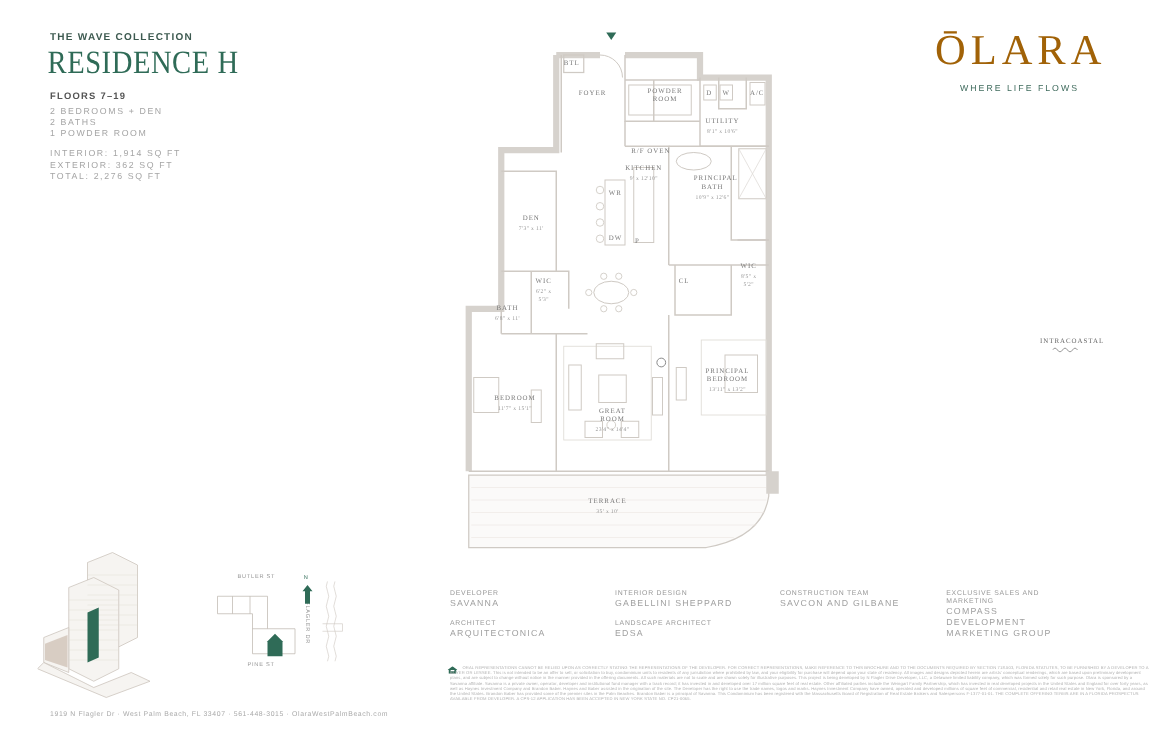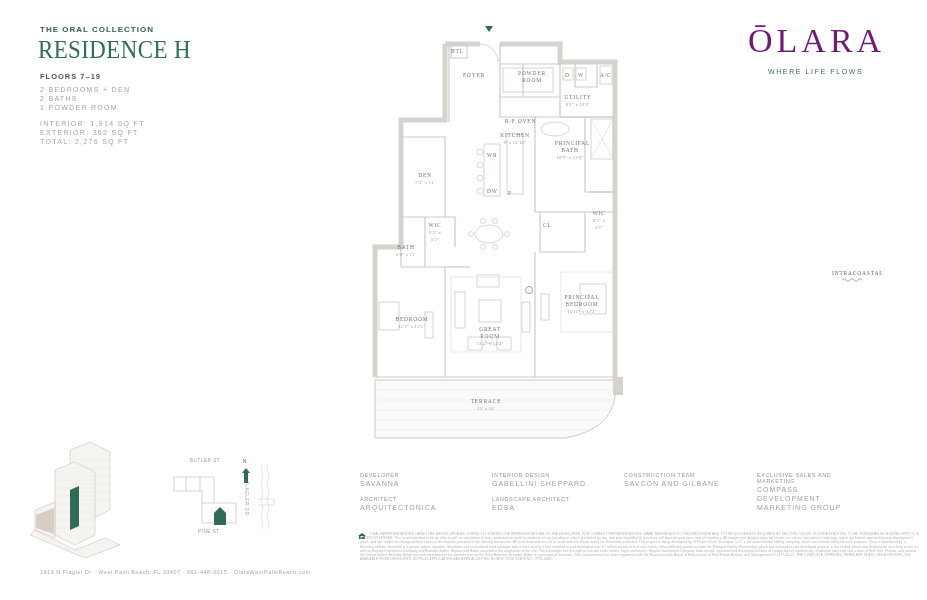--- a/index.html
+++ b/index.html
@@ -9,21 +9,21 @@
 
   
   #collection { left: 40px; top: 25px; font-size: 8px; letter-spacing: 1px; font-weight: bold; color: #3d5a50; }
   #residence { left: 38px; top: 35px; font-family: "Liberation Serif", serif; font-size: 26px; letter-spacing: 0.5px; color: #2f6b57; transform: scaleX(0.88); transform-origin: left; }
   #floors { left: 40px; top: 72px; font-size: 7.5px; letter-spacing: 1px; font-weight: bold; color: #555; }
   .spec { left: 40px; font-size: 7px; letter-spacing: 1.3px; color: #a5a5a5; line-height: 9px; }
   #rooms { top: 85px; }
   #areas { top: 119px; }
 
   
-  #logo { left: 748px; top: 22px; font-family: "Liberation Serif", serif; font-size: 34px; letter-spacing: 4px; color: #701a75; }
+  #logo { left: 748px; top: 22px; font-family: "Liberation Serif", serif; font-size: 34px; letter-spacing: 4px; color: #a16207; }
   #tagline { left: 768px; top: 68px; font-size: 7px; letter-spacing: 1.6px; color: #3f6b5d; }
 
   
   #plan { left: 365px; top: 22px; width: 270px; height: 420px; }
   .room-label { position: absolute; font-size: 5.5px; letter-spacing: 0.8px; color: #777; text-align: center; font-family: "Liberation Serif", serif; line-height: 7px; }
   .room-dim { display: block; font-size: 4.5px; color: #999; letter-spacing: 0.3px; }
 
   
   #intra { left: 832px; top: 270px; font-size: 5.5px; letter-spacing: 0.8px; color: #666; font-family: "Liberation Serif", serif; }
   #intra-wave { left: 842px; top: 277px; width: 22px; height: 5px; }
@@ -39,21 +39,21 @@
 
   
   #footer { left: 40px; top: 569px; font-size: 5.5px; letter-spacing: 0.5px; color: #aaa; }
 
   
   .street { font-size: 4.5px; letter-spacing: 0.6px; color: #999; }
 </style>
 </head>
 <body>
 
-<div class="abs" id="collection">THE ORAL COLLECTION</div>
+<div class="abs" id="collection">THE WAVE COLLECTION</div>
 <div class="abs" id="residence">RESIDENCE H</div>
 <div class="abs" id="floors">FLOORS 7–19</div>
 <div class="abs spec" id="rooms">
   <div>2 BEDROOMS + DEN</div>
   <div>2 BATHS</div>
   <div>1 POWDER ROOM</div>
 </div>
 <div class="abs spec" id="areas">
   <div>INTERIOR: 1,914 SQ FT</div>
   <div>EXTERIOR: 362 SQ FT</div>

